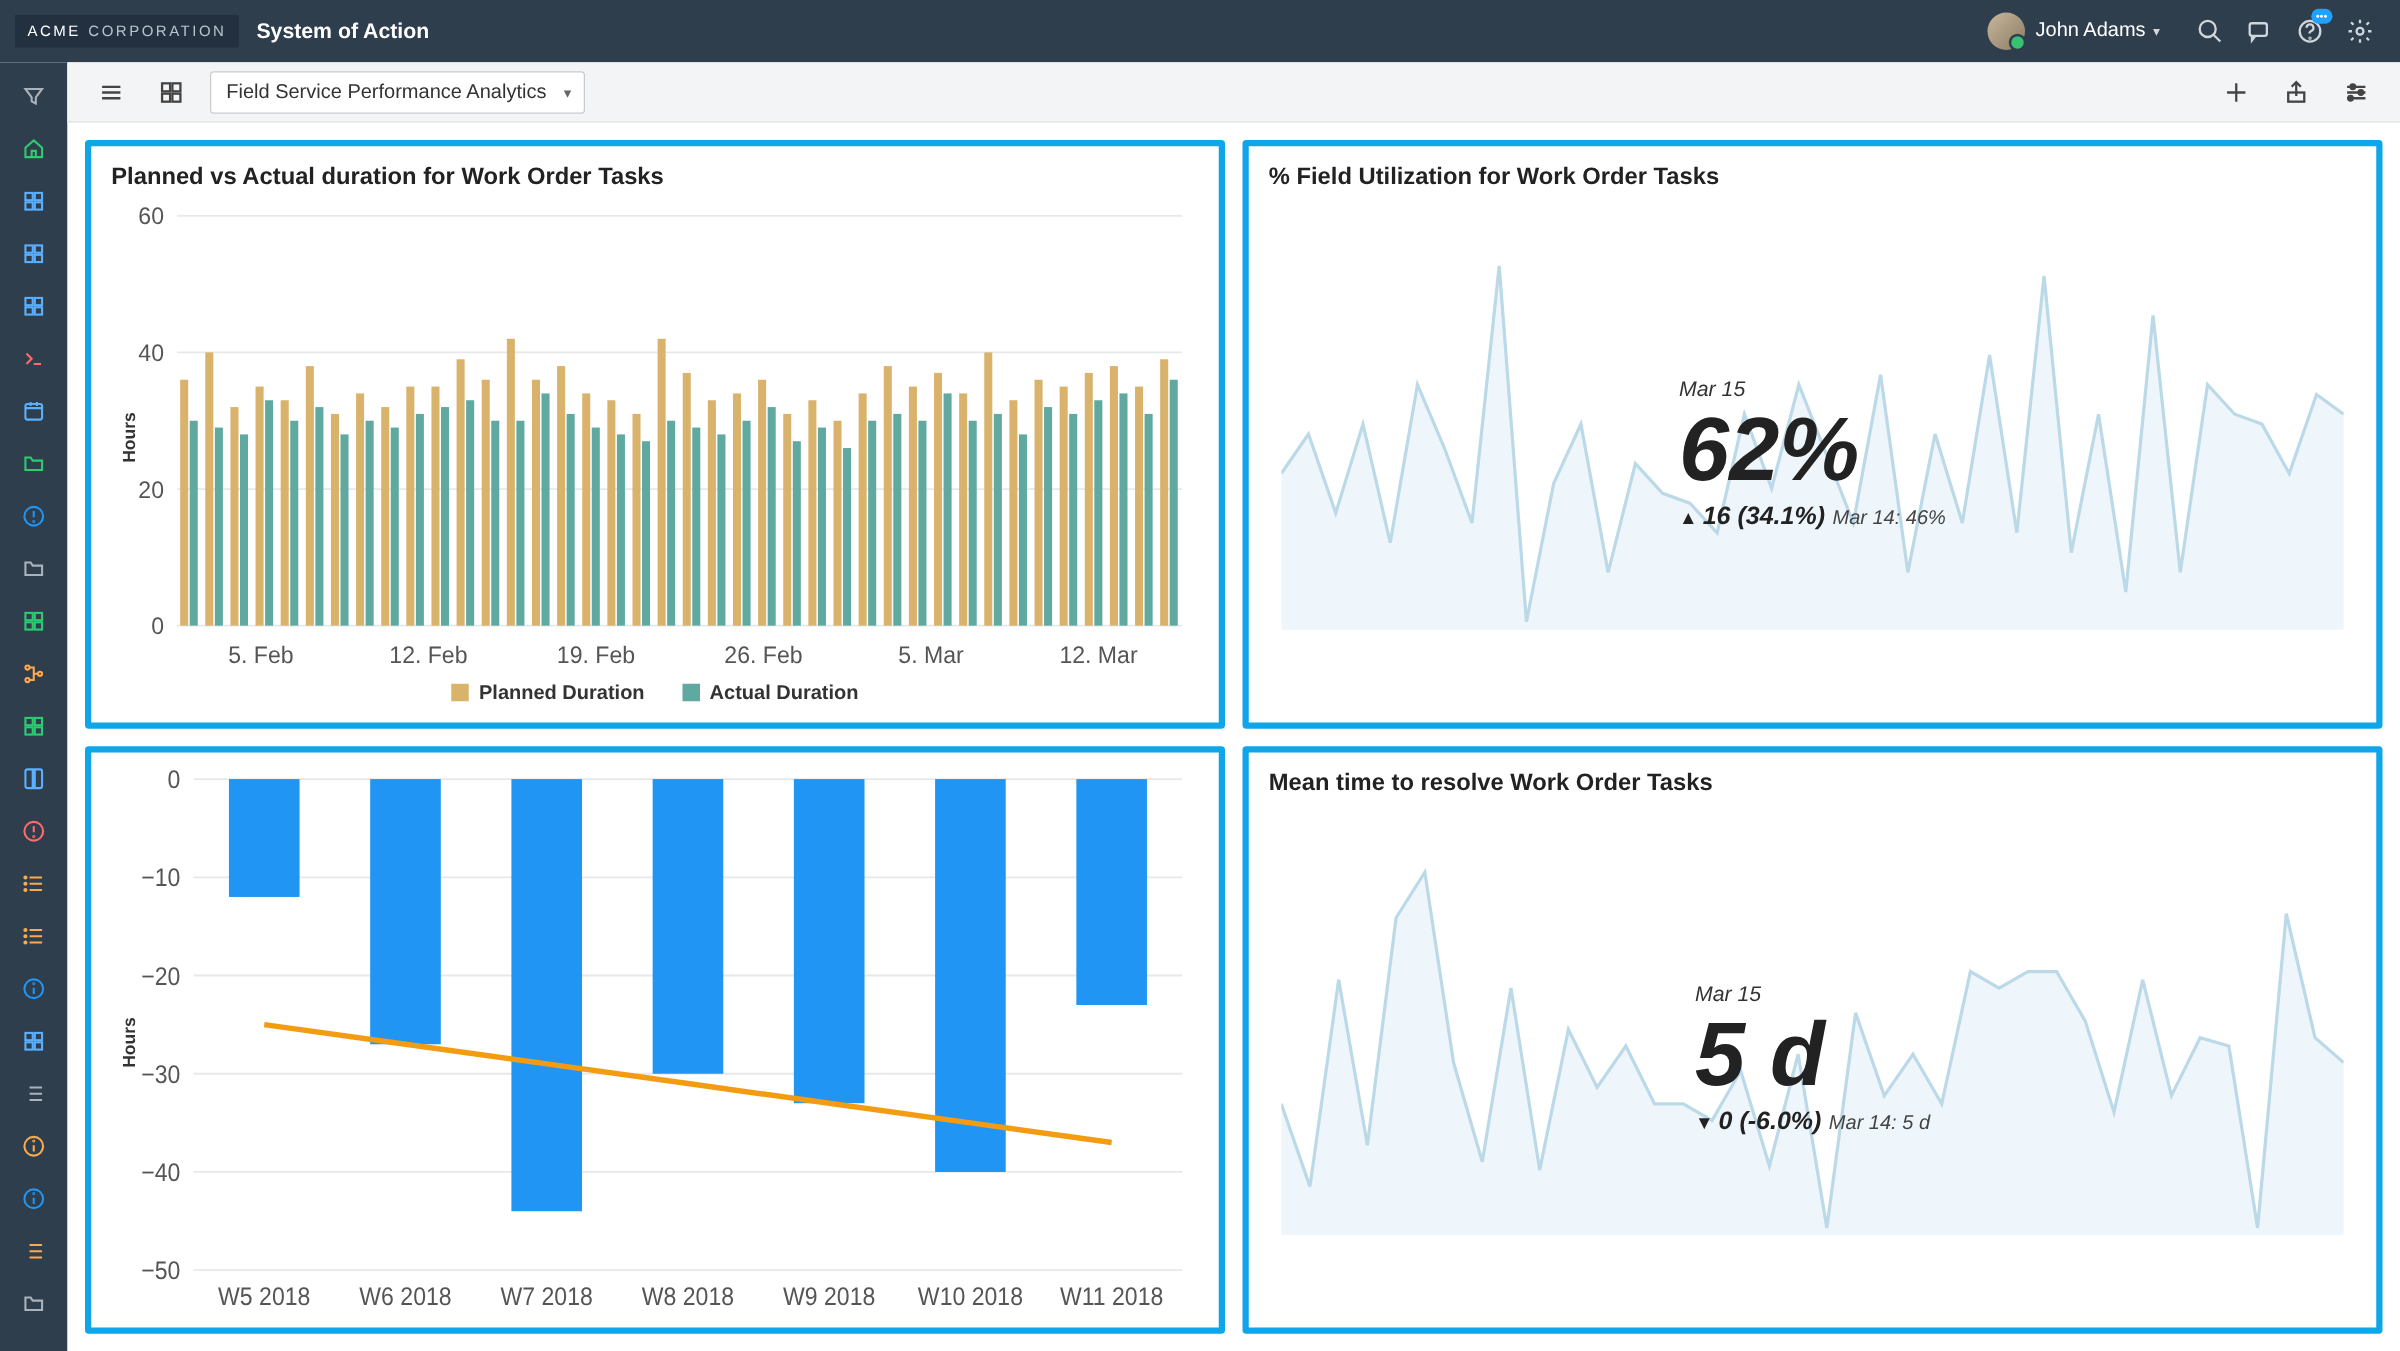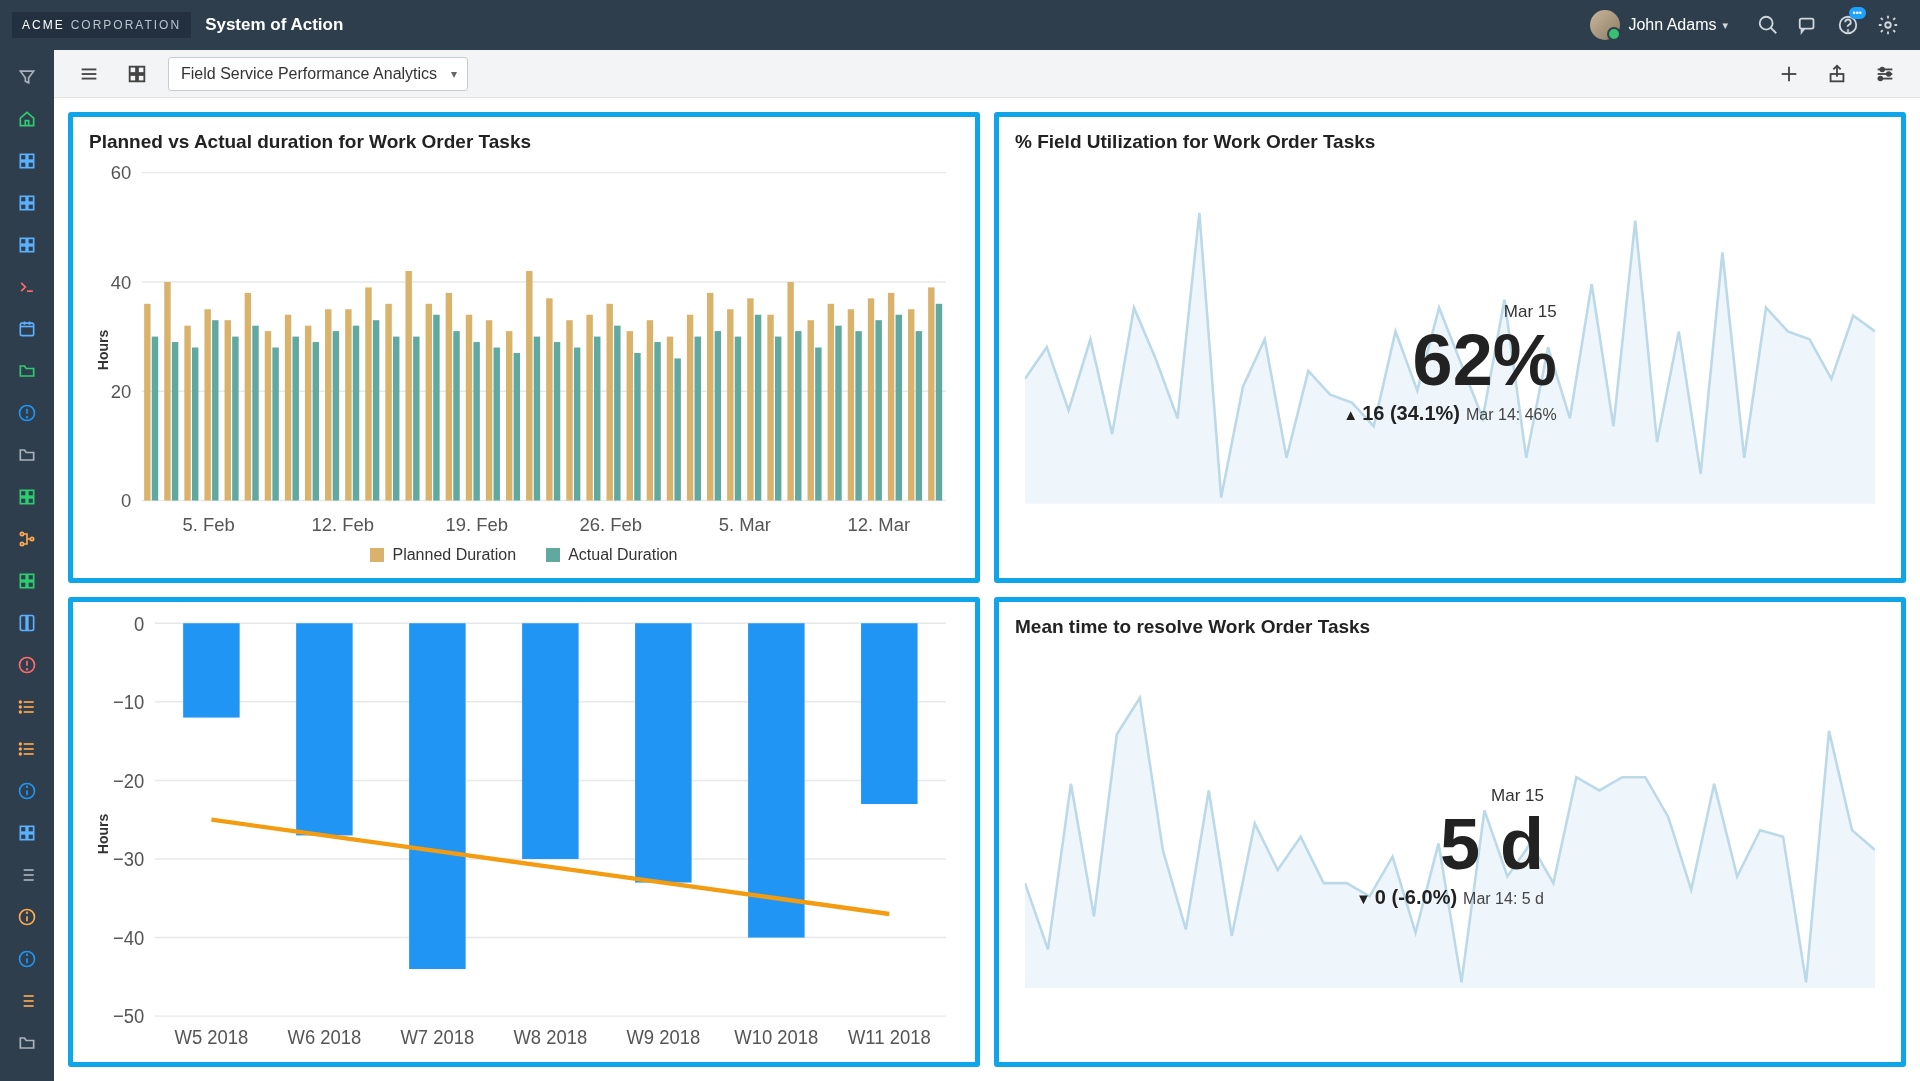--- a/index.html
+++ b/index.html
@@ -40,26 +40,26 @@
 .selectbox::after { content:"▾"; position:absolute; right:10px; color:#666; font-size:12px; }
 .toolbar-spacer { flex:1; }
 
 .grid { flex:1; padding:14px; display:grid; grid-template-columns: 1fr 1fr; grid-template-rows: 1fr 1fr; gap:14px; overflow:hidden; }
 .card { border:5px solid #0ea5e9; border-radius:3px; background:#fff; padding:14px 16px 10px; display:flex; flex-direction:column; overflow:hidden; position:relative; }
 .card-title { font-size:19px; font-weight:600; color:#222; margin-bottom:6px; }
 
 .chart-area { flex:1; position:relative; }
 .axis-label-y { position:absolute; left:-6px; top:50%; transform: translateY(-50%) rotate(-90deg); transform-origin:center; font-size:14px; font-weight:600; color:#333; }
 .tick-text { font-size:14px; fill:#555; }
-.legend { display:flex; justify-content:center; gap:30px; font-size:16px; font-weight:400; color:#333; padding:4px 0; }
+.legend { display:flex; justify-content:center; gap:30px; font-size:16px; font-weight:700; color:#333; padding:4px 0; }
 .legend .sw { width:14px; height:14px; display:inline-block; margin-right:8px; vertical-align:-2px; }
 
 .sparkline-wrap { flex:1; position:relative; display:flex; align-items:center; justify-content:center; }
 .sparkline { position:absolute; inset:10px 10px 0 10px; }
-.big-stat { position:relative; text-align:right; z-index:2; }
+.big-stat { position:relative; text-align:left; z-index:2;font-style:italic; }
 .big-date { font-size:17px; color:#333; margin-bottom:2px; }
 .big-value { font-size:72px; font-weight:700; color:#222; line-height:1; }
 .big-delta { font-size:20px; font-weight:600; color:#222; margin-top:6px; }
 .big-delta .prev { font-size:16px; font-weight:400; color:#444; margin-left:6px; }
 .delta-up::before { content:"▲"; margin-right:4px; font-size:15px; }
 .delta-down::before { content:"▼"; margin-right:4px; font-size:15px; }
 
 </style>
 </head>
 <body>

